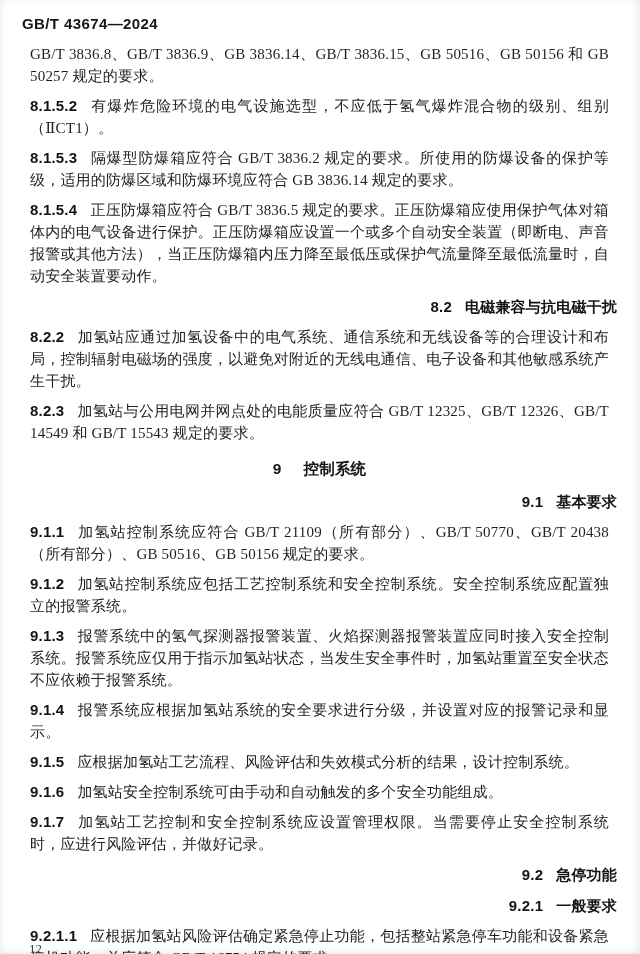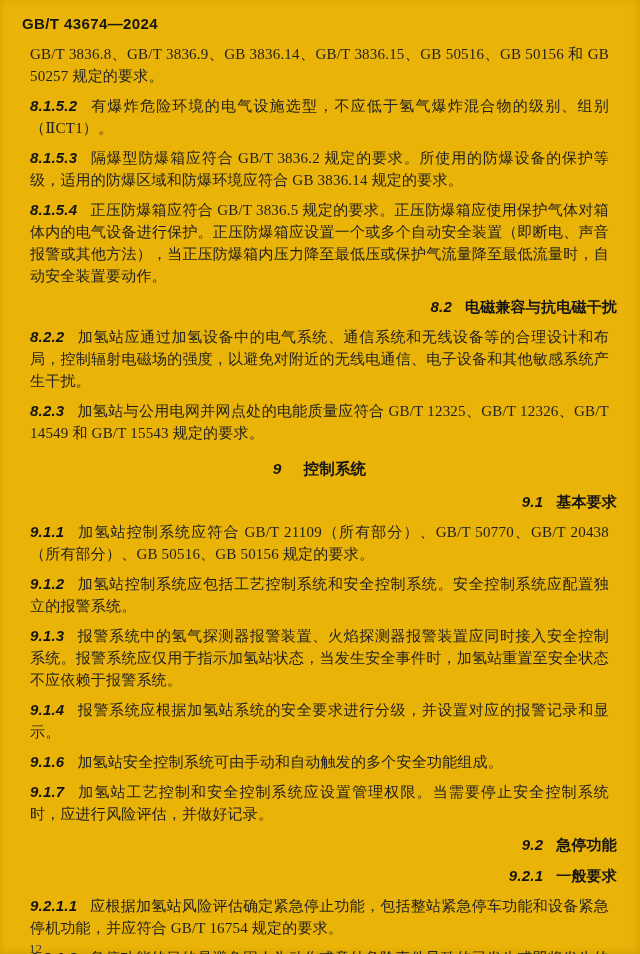--- a/index.html
+++ b/index.html
@@ -1,20 +1,20 @@
 <!DOCTYPE html>
 <html lang="zh"><head>
 <meta charset="utf-8">
 <style>
   html,body{margin:0;padding:0;background:#e9e9e7;}
   .page{
     position:relative;
     width:640px;height:954px;
     margin:0 auto;
-    background:#eab308;
+    background:#ffffff;
     color:#1f1f1f;
     overflow:hidden;
     box-shadow:inset -4px 0 8px rgba(0,0,0,0.045), inset 3px 0 6px rgba(0,0,0,0.03), inset 0 -3px 6px rgba(0,0,0,0.04);
     font-family:"Liberation Serif","DejaVu Serif",serif;
   }
   .inner{padding:15px 23px 0 22px;}
   .doc-header{
     font-family:"Liberation Sans","DejaVu Sans",sans-serif;
     font-weight:bold;
     font-size:15px;
@@ -45,21 +45,20 @@
     text-align:right;
     margin:9px 0 6px 0;
     color:#141414;
   }
   .cnum{
     font-family:"Liberation Sans","DejaVu Sans",sans-serif;
     font-weight:bold;
     color:#141414;
     margin-right:13px;
     white-space:nowrap;
-    font-style:italic;
   }
   .h1 .cnum{margin-right:22px;}
   .page-num{
     position:absolute;
     left:29px;
     top:941px;
     font-size:13px;
     color:#3a3a3a;
     font-family:"Liberation Serif","DejaVu Serif",serif;
   }
@@ -77,20 +76,21 @@
         <p class="body"><span class="cnum">8.1.5.4</span><span>正压防爆箱应符合 GB/T 3836.5 规定的要求。正压防爆箱应使用保护气体对箱体内的电气设备进行保护。正压防爆箱应设置一个或多个自动安全装置（即断电、声音报警或其他方法），当正压防爆箱内压力降至最低压或保护气流量降至最低流量时，自动安全装置要动作。</span></p>
         <p class="h2"><span class="cnum">8.2</span><span>电磁兼容与抗电磁干扰</span></p>
         <p class="body"><span class="cnum">8.2.2</span><span>加氢站应通过加氢设备中的电气系统、通信系统和无线设备等的合理设计和布局，控制辐射电磁场的强度，以避免对附近的无线电通信、电子设备和其他敏感系统产生干扰。</span></p>
         <p class="body"><span class="cnum">8.2.3</span><span>加氢站与公用电网并网点处的电能质量应符合 GB/T 12325、GB/T 12326、GB/T 14549 和 GB/T 15543 规定的要求。</span></p>
         <p class="h1"><span class="cnum">9</span><span>控制系统</span></p>
         <p class="h2"><span class="cnum">9.1</span><span>基本要求</span></p>
         <p class="body"><span class="cnum">9.1.1</span><span>加氢站控制系统应符合 GB/T 21109（所有部分）、GB/T 50770、GB/T 20438（所有部分）、GB 50516、GB 50156 规定的要求。</span></p>
         <p class="body"><span class="cnum">9.1.2</span><span>加氢站控制系统应包括工艺控制系统和安全控制系统。安全控制系统应配置独立的报警系统。</span></p>
         <p class="body"><span class="cnum">9.1.3</span><span>报警系统中的氢气探测器报警装置、火焰探测器报警装置应同时接入安全控制系统。报警系统应仅用于指示加氢站状态，当发生安全事件时，加氢站重置至安全状态不应依赖于报警系统。</span></p>
         <p class="body"><span class="cnum">9.1.4</span><span>报警系统应根据加氢站系统的安全要求进行分级，并设置对应的报警记录和显示。</span></p>
+        <p class="body"><span class="cnum">9.1.5</span><span>应根据加氢站工艺流程、风险评估和失效模式分析的结果，设计控制系统。</span></p>
         <p class="body"><span class="cnum">9.1.6</span><span>加氢站安全控制系统可由手动和自动触发的多个安全功能组成。</span></p>
         <p class="body"><span class="cnum">9.1.7</span><span>加氢站工艺控制和安全控制系统应设置管理权限。当需要停止安全控制系统时，应进行风险评估，并做好记录。</span></p>
         <p class="h2"><span class="cnum">9.2</span><span>急停功能</span></p>
         <p class="h3"><span class="cnum">9.2.1</span><span>一般要求</span></p>
         <p class="body"><span class="cnum">9.2.1.1</span><span>应根据加氢站风险评估确定紧急停止功能，包括整站紧急停车功能和设备紧急停机功能，并应符合 GB/T 16754 规定的要求。</span></p>
         <p class="body"><span class="cnum">9.2.1.2</span><span>急停功能的目的是避免因人为动作或意外危险事件导致的已发生或即将发生的紧急状态。急停功能应由单一人为动作触发。</span></p>
       </div>
   </div>
   <div class="page-num">12</div>
 </div>

